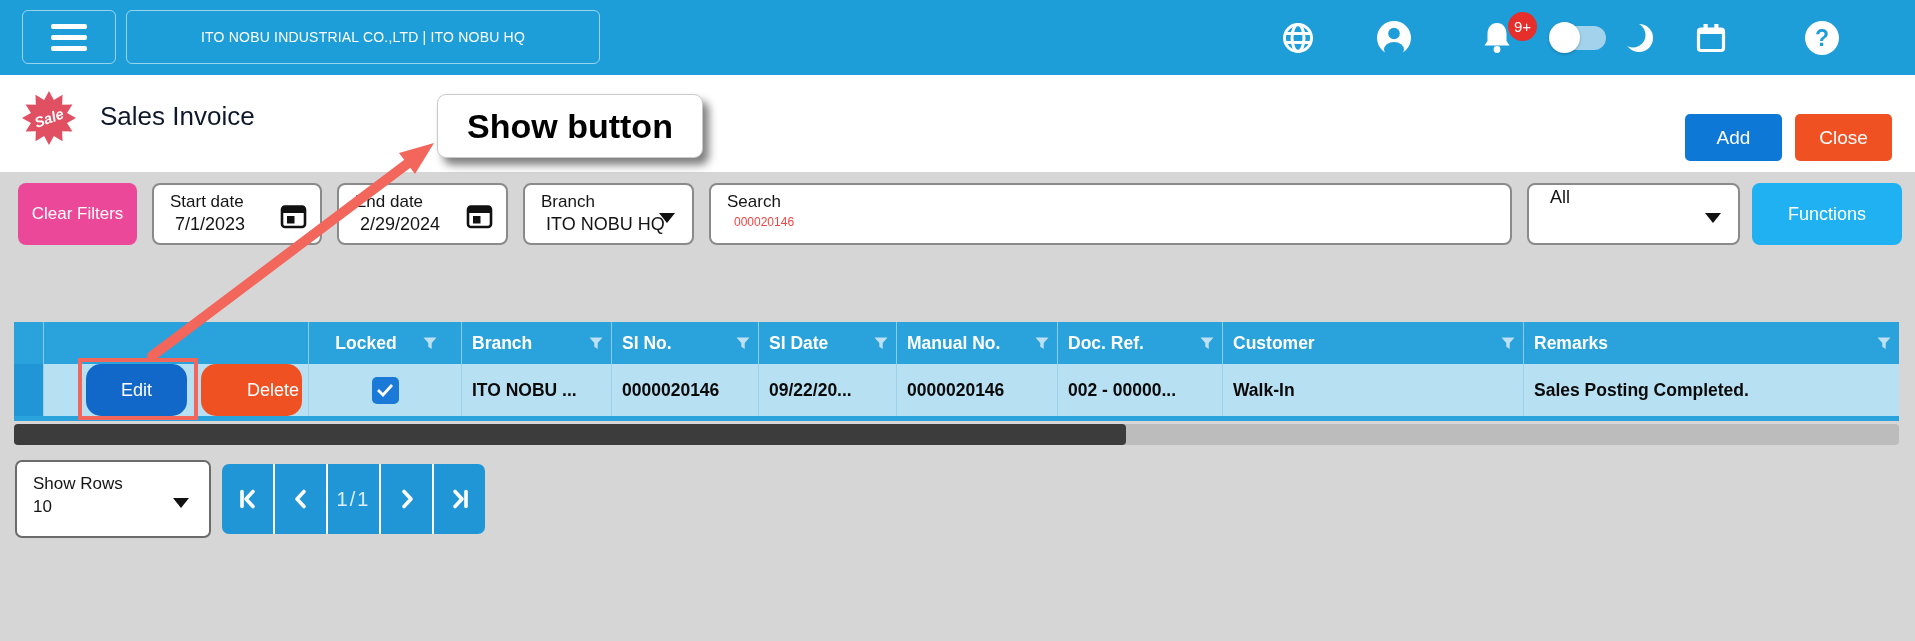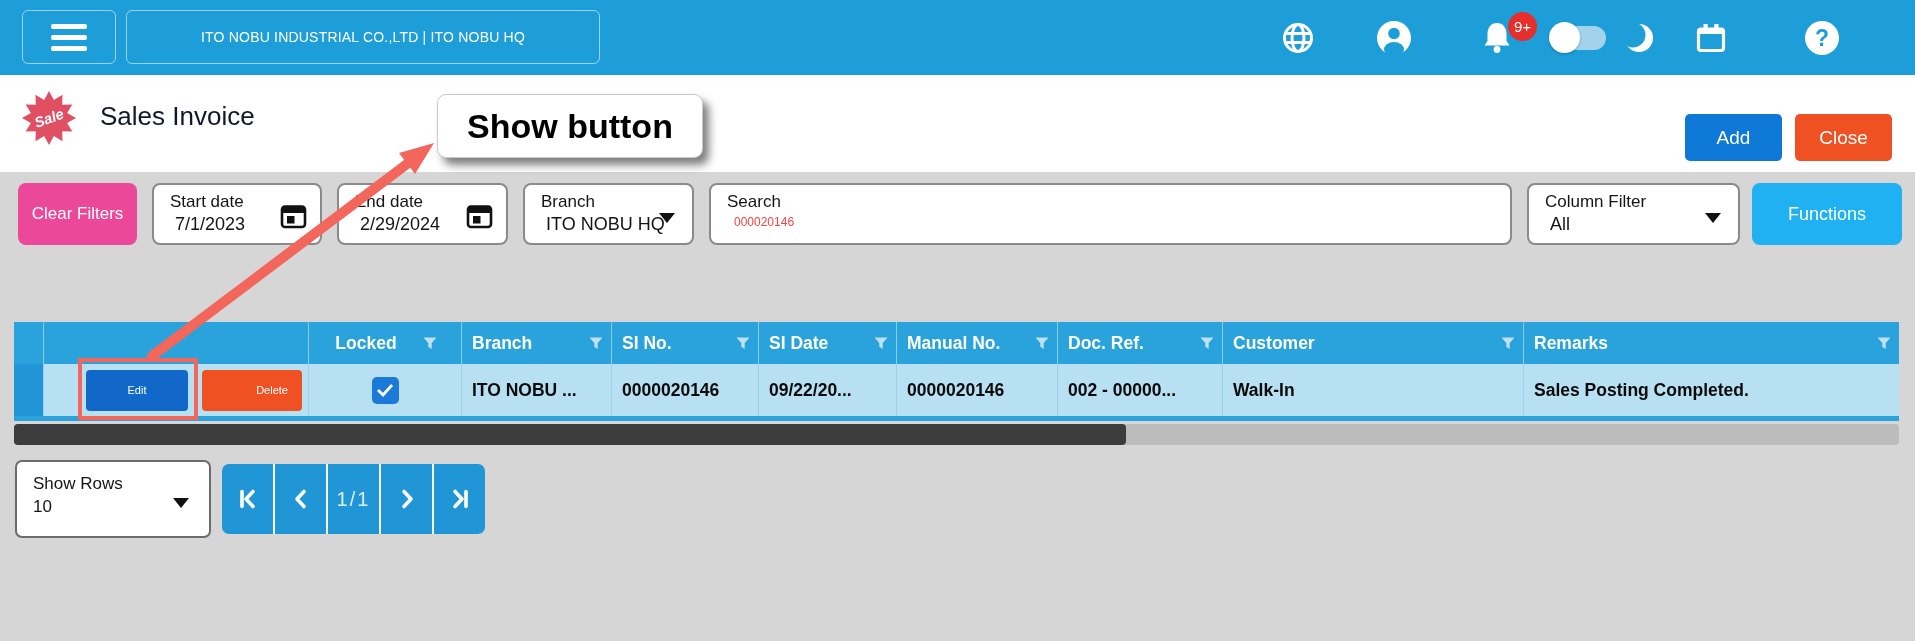--- a/index.html
+++ b/index.html
@@ -73,21 +73,21 @@
   .th .funnel{margin-left:auto;display:flex;}
   .th-center{justify-content:center;}
   .th-center .funnel{margin-left:10px;}
   .trow{top:364px;height:57px;background:#b8e0f3;border-bottom:5px solid #2aa2db;}
   .td{display:flex;align-items:center;font-size:17.5px;font-weight:bold;color:#0a0a0a;
     border-right:1px solid #9cd0ec;padding:0 6px 0 10px;box-sizing:border-box;
     white-space:nowrap;overflow:hidden;}
   .td:last-child{border-right:none;}
   .td-indicator{background:#2196d6;padding:0;}
   .td-actions{gap:14px;padding-left:42px;}
-  .row-btn{height:41px;border:none;border-radius:4px;color:#fff;font-size:11px;cursor:pointer;font-family:inherit;}
+  .row-btn{height:52px;border:none;border-radius:15px;color:#fff;font-size:18px;cursor:pointer;font-family:inherit;}
   .edit-btn{width:104px;background:#1268c9;}
   .delete-btn{width:101px;background:#f05123;padding-left:46px;}
   .td-center{justify-content:center;padding:0;}
   .checkbox{width:27px;height:27px;border-radius:5px;background:#1b79d8;
     display:flex;align-items:center;justify-content:center;cursor:pointer;}
 
   
   .hscroll{position:absolute;left:14px;top:424px;width:1885px;height:21px;background:#bcbcbc;border-radius:4px;}
   .hscroll .thumb{position:absolute;left:0;top:0;width:1112px;height:21px;background:#3c3c3c;border-radius:4px;cursor:grab;}
 
@@ -214,21 +214,20 @@
     <span class="val">ITO NOBU HQ</span>
     <span class="caret"></span>
   </div>
 
   <div class="fbox f-search">
     <span class="lbl">Search</span>
     <input value="000020146" style="">
   </div>
 
   <div class="fbox f-col">
-    <span class="lbl">Column Filter</span>
     <span class="val">All</span>
     <span class="caret"></span>
   </div>
 
   <button class="functions-btn">Functions</button>
 
   <div class="grid-row thead">
     <div class="th"></div>
     <div class="th"></div>
     <div class="th th-center">

